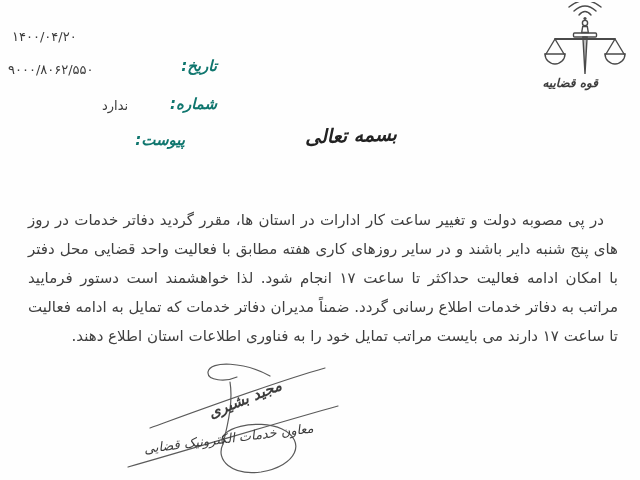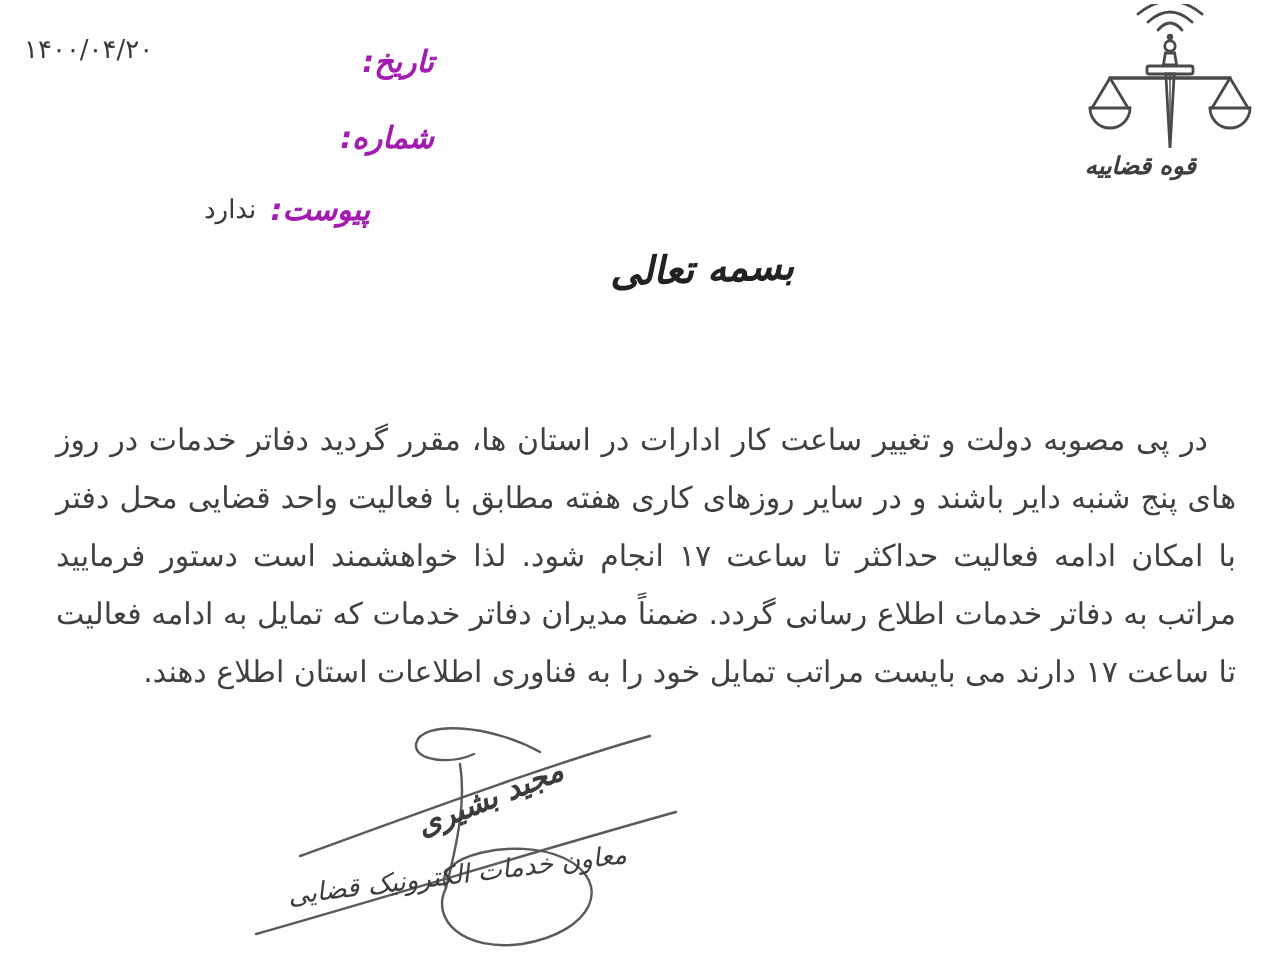--- a/index.html
+++ b/index.html
@@ -10,22 +10,22 @@
     color:#2b2b2b;
     position:relative;
   }
   .page{position:absolute;inset:0;background:#fefefe;}
   .abs{position:absolute;}
 
   
   .meta-label{
     font-family:"DejaVu Sans",sans-serif;
     font-style:italic;font-weight:bold;
-    font-size:15px;color:#a21caf;
-    direction:rtl;white-space:nowrap;
+    font-size:15px;color:#0f766e;
+    direction:rtl;white-space:nowrap;margin-top:35px;
   }
   .meta-value{
     font-size:13px;color:#3a3a3a;
     direction:ltr;unicode-bidi:isolate;
     letter-spacing:1px;white-space:nowrap;
   }
   .meta-value-fa{
     font-size:13px;color:#3a3a3a;direction:rtl;white-space:nowrap;
   }
 
@@ -66,23 +66,24 @@
     transform:rotate(-7deg);
   }
   .scrawl{stroke:#5a5a5a;fill:none;stroke-width:1.2;stroke-linecap:round;}
 </style>
 </head>
 <body>
 
 <div class="page">
 
   <div class="abs meta-label" style="top:22px; right:423px;">تاریخ:</div>
-  <div class="abs meta-value" style="top:18px; left:12px;">۱۴۰۰/۰۴/۲۰</div>
+  <div class="abs meta-value" style="top:29px; left:12px;">۱۴۰۰/۰۴/۲۰</div>
 
   <div class="abs meta-label" style="top:60px; right:423px;">شماره:</div>
+  <div class="abs meta-value" style="top:62px; left:8px;">۹۰۰۰/۸۰۶۲/۵۵۰</div>
 
   <div class="abs meta-label" style="top:96px; right:455px;">پیوست:</div>
   <div class="abs meta-value-fa" style="top:98px; left:77px;margin-left:25px;">ندارد</div>
 
   <div class="abs" style="top:2px; left:537px; width:96px; height:74px;">
     <svg width="96" height="74" viewBox="0 0 96 74" class="emblem" aria-hidden="true">
 
       <path d="M 42 13 Q 48 6 54 13"></path>
       <path d="M 37 9 Q 48 -1 59 9"></path>
       <path d="M 32 5 Q 48 -8 64 5"></path>

